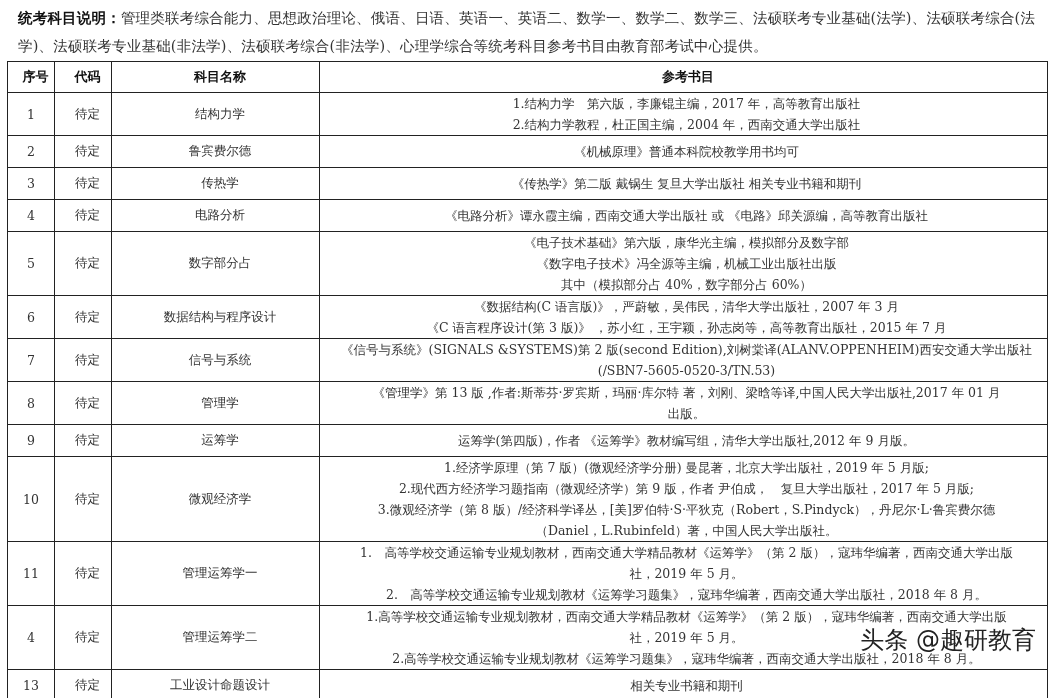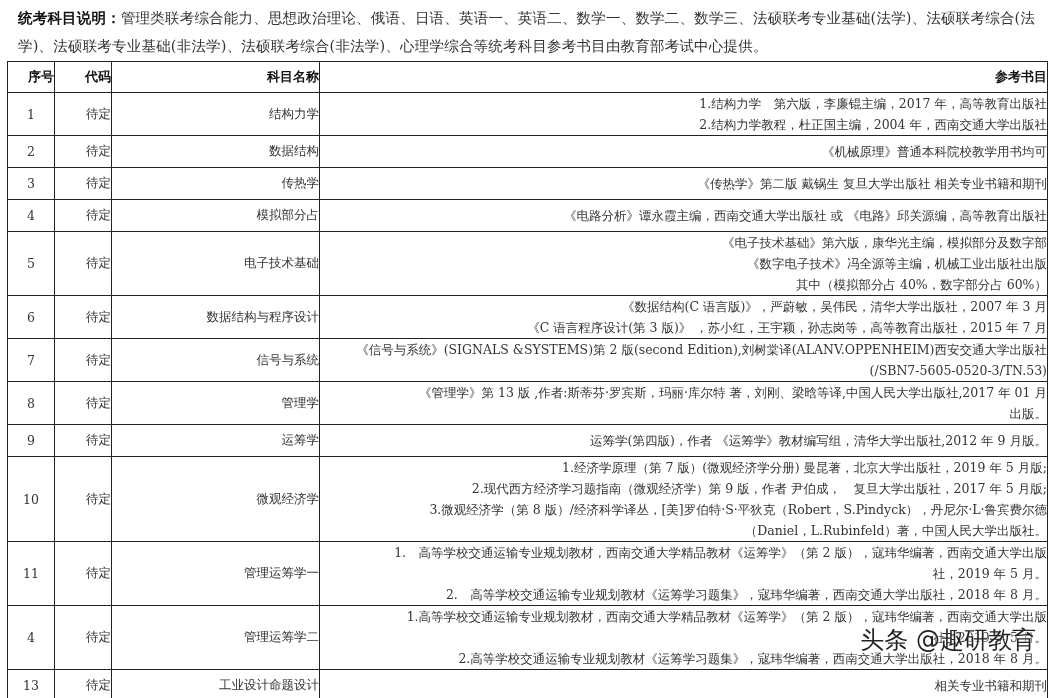--- a/index.html
+++ b/index.html
@@ -36,21 +36,21 @@
     top: 61px;
     width: 1040px;
     border-collapse: collapse;
     table-layout: fixed;
     font-size: 12.5px;
   }
   table.ref-table th, table.ref-table td {
     border: 1.5px solid #222;
     padding: 0 0 0 9px;
     vertical-align: middle;
-    text-align: right;
+    text-align: center;
     color: #333;
   }
   table.ref-table th {
     font-family: "DejaVu Sans", "Liberation Sans", sans-serif;
     font-weight: bold;
     color: #111;
     height: 30px;
     font-size: 13px;
   }
   table.ref-table td.num {
@@ -105,45 +105,45 @@
       <td>待定</td>
       <td>结构力学</td>
       <td class="books">
         <span class="book-line">1.结构力学　第六版，李廉锟主编，2017 年，高等教育出版社</span>
         <span class="book-line">2.结构力学教程，杜正国主编，2004 年，西南交通大学出版社</span>
       </td>
     </tr>
     <tr style="height:32px">
       <td class="num">2</td>
       <td>待定</td>
-      <td>数据结构</td>
+      <td>鲁宾费尔德</td>
       <td class="books">
         <span class="book-line">《机械原理》普通本科院校教学用书均可</span>
       </td>
     </tr>
     <tr style="height:32px">
       <td class="num">3</td>
       <td>待定</td>
       <td>传热学</td>
       <td class="books">
         <span class="book-line">《传热学》第二版 戴锅生 复旦大学出版社 相关专业书籍和期刊</span>
       </td>
     </tr>
     <tr style="height:32px">
       <td class="num">4</td>
       <td>待定</td>
-      <td>模拟部分占</td>
+      <td>电路分析</td>
       <td class="books">
         <span class="book-line">《电路分析》谭永霞主编，西南交通大学出版社 或 《电路》邱关源编，高等教育出版社</span>
       </td>
     </tr>
     <tr style="height:64px">
       <td class="num">5</td>
       <td>待定</td>
-      <td>电子技术基础</td>
+      <td>数字部分占</td>
       <td class="books">
         <span class="book-line">《电子技术基础》第六版，康华光主编，模拟部分及数字部</span>
         <span class="book-line">《数字电子技术》冯全源等主编，机械工业出版社出版</span>
         <span class="book-line">其中（模拟部分占 40%，数字部分占 60%）</span>
       </td>
     </tr>
     <tr style="height:42px">
       <td class="num">6</td>
       <td>待定</td>
       <td>数据结构与程序设计</td>

